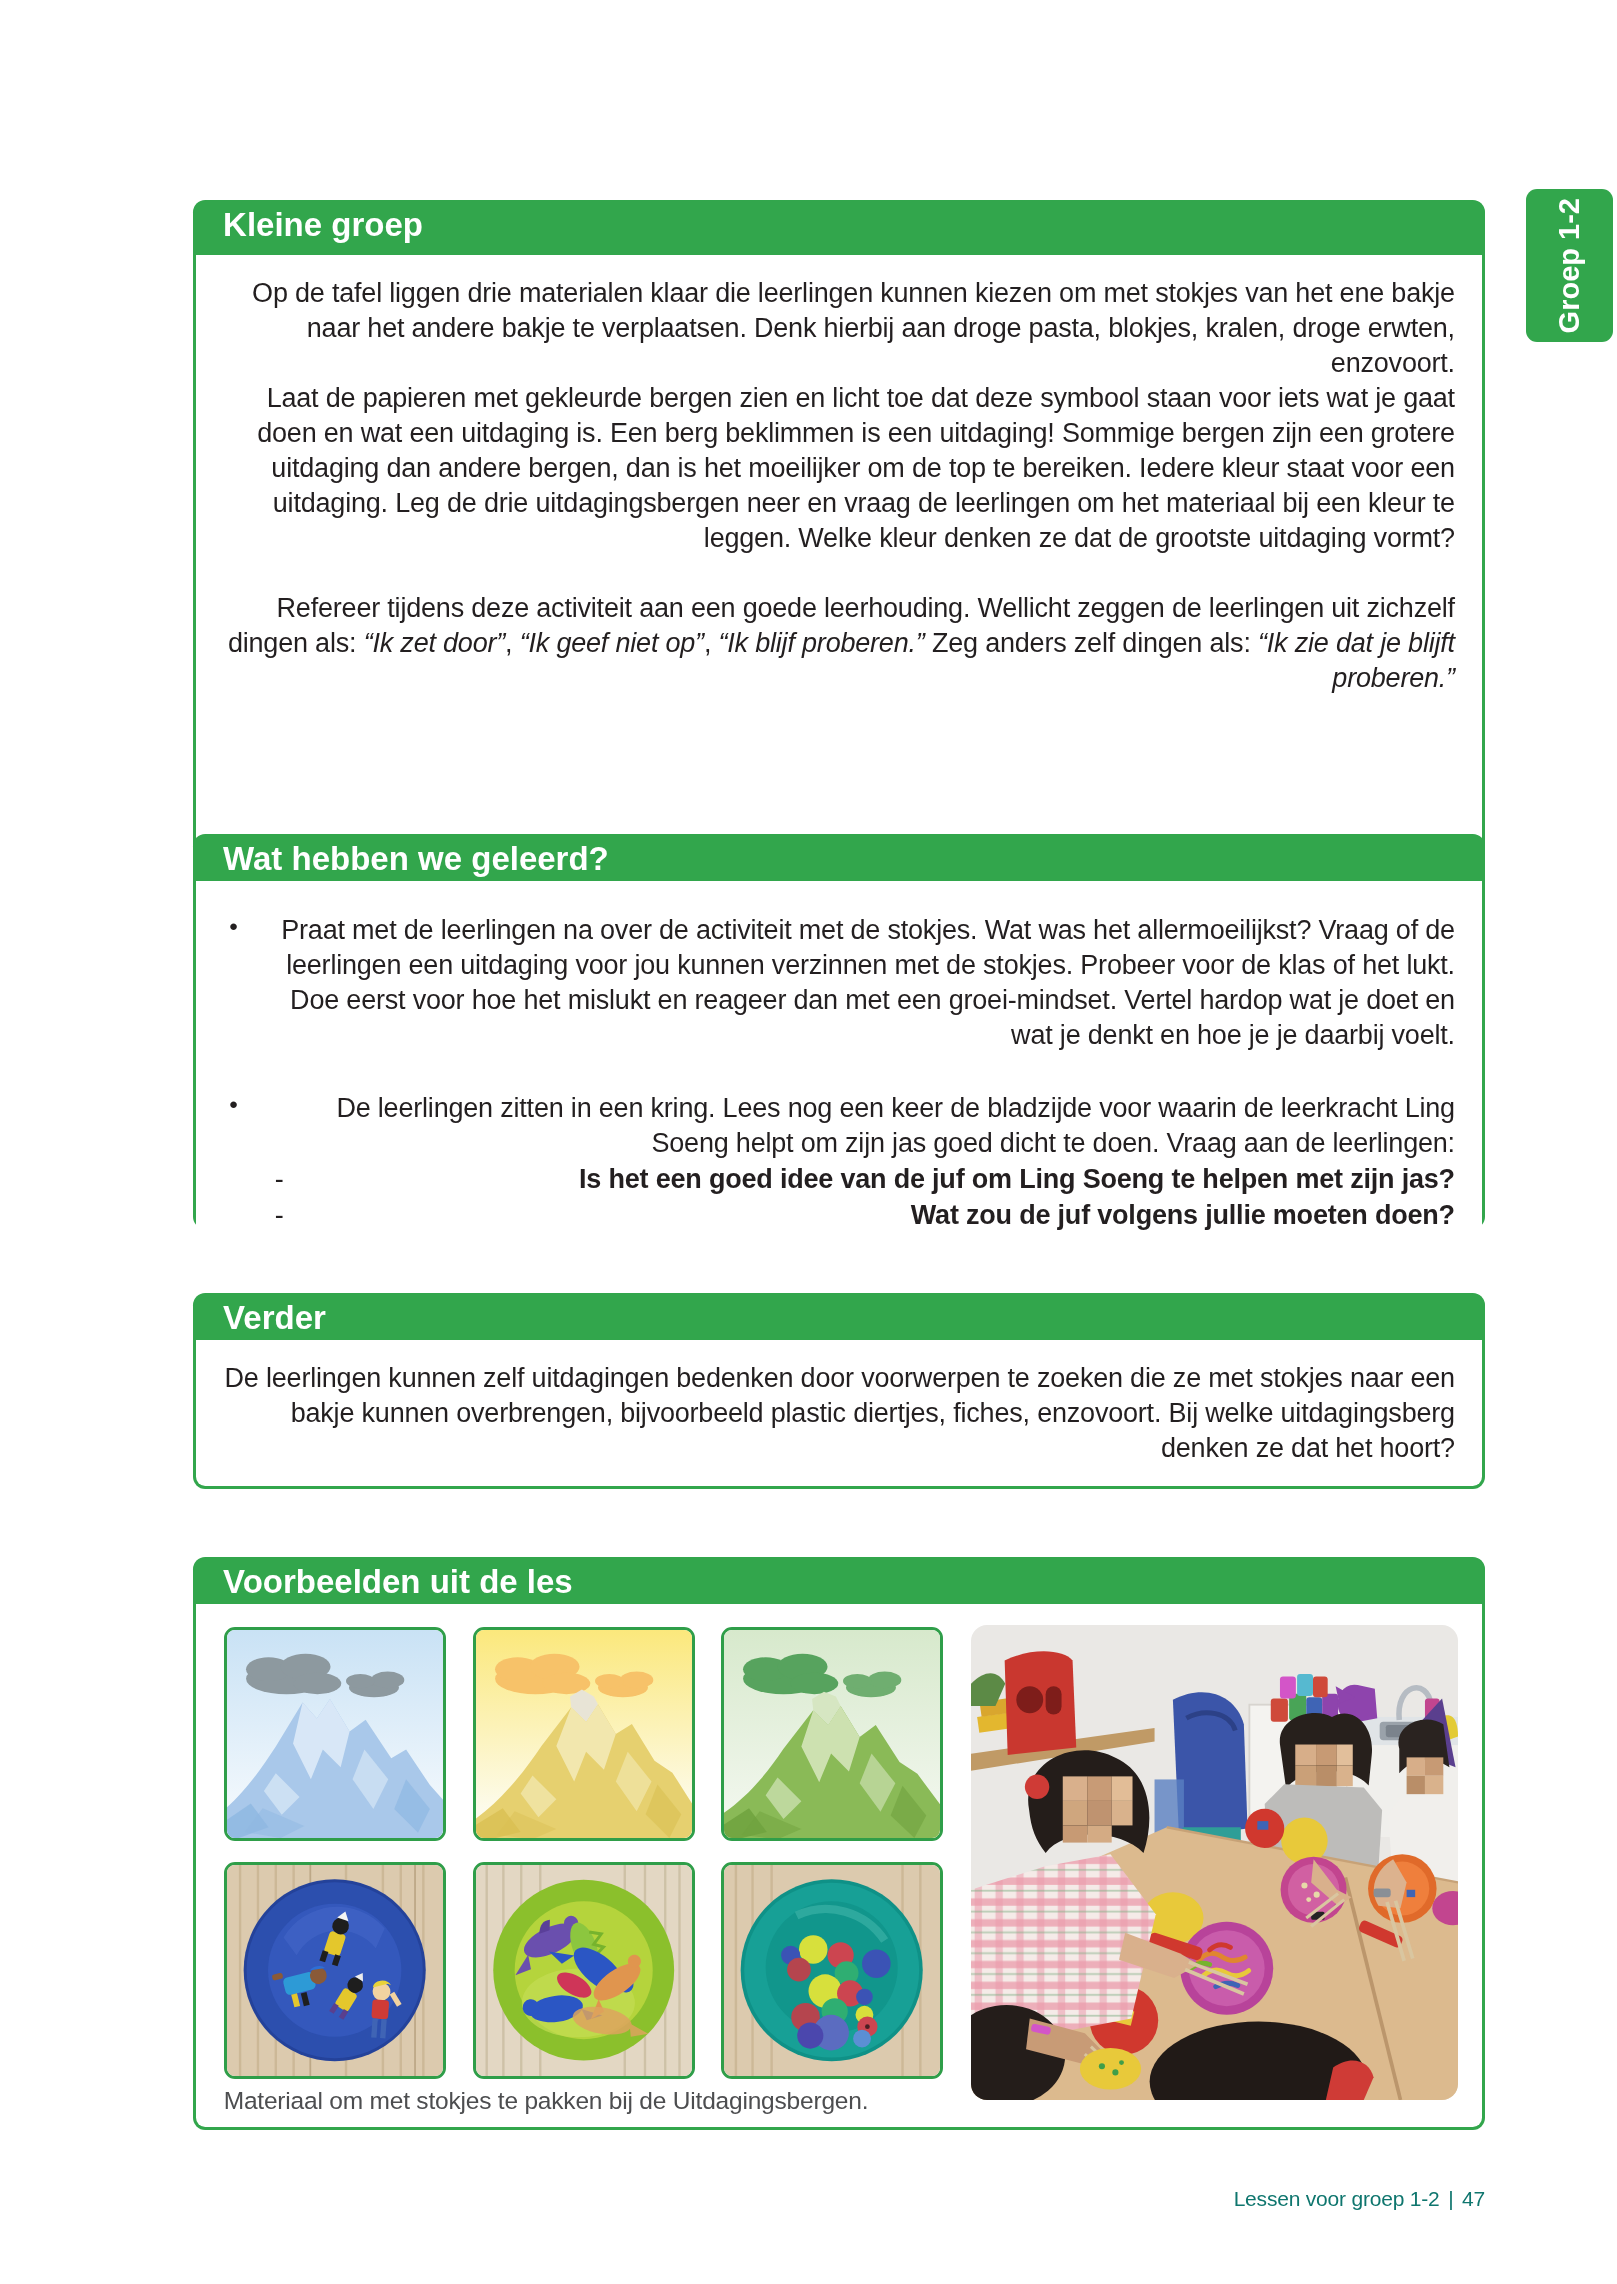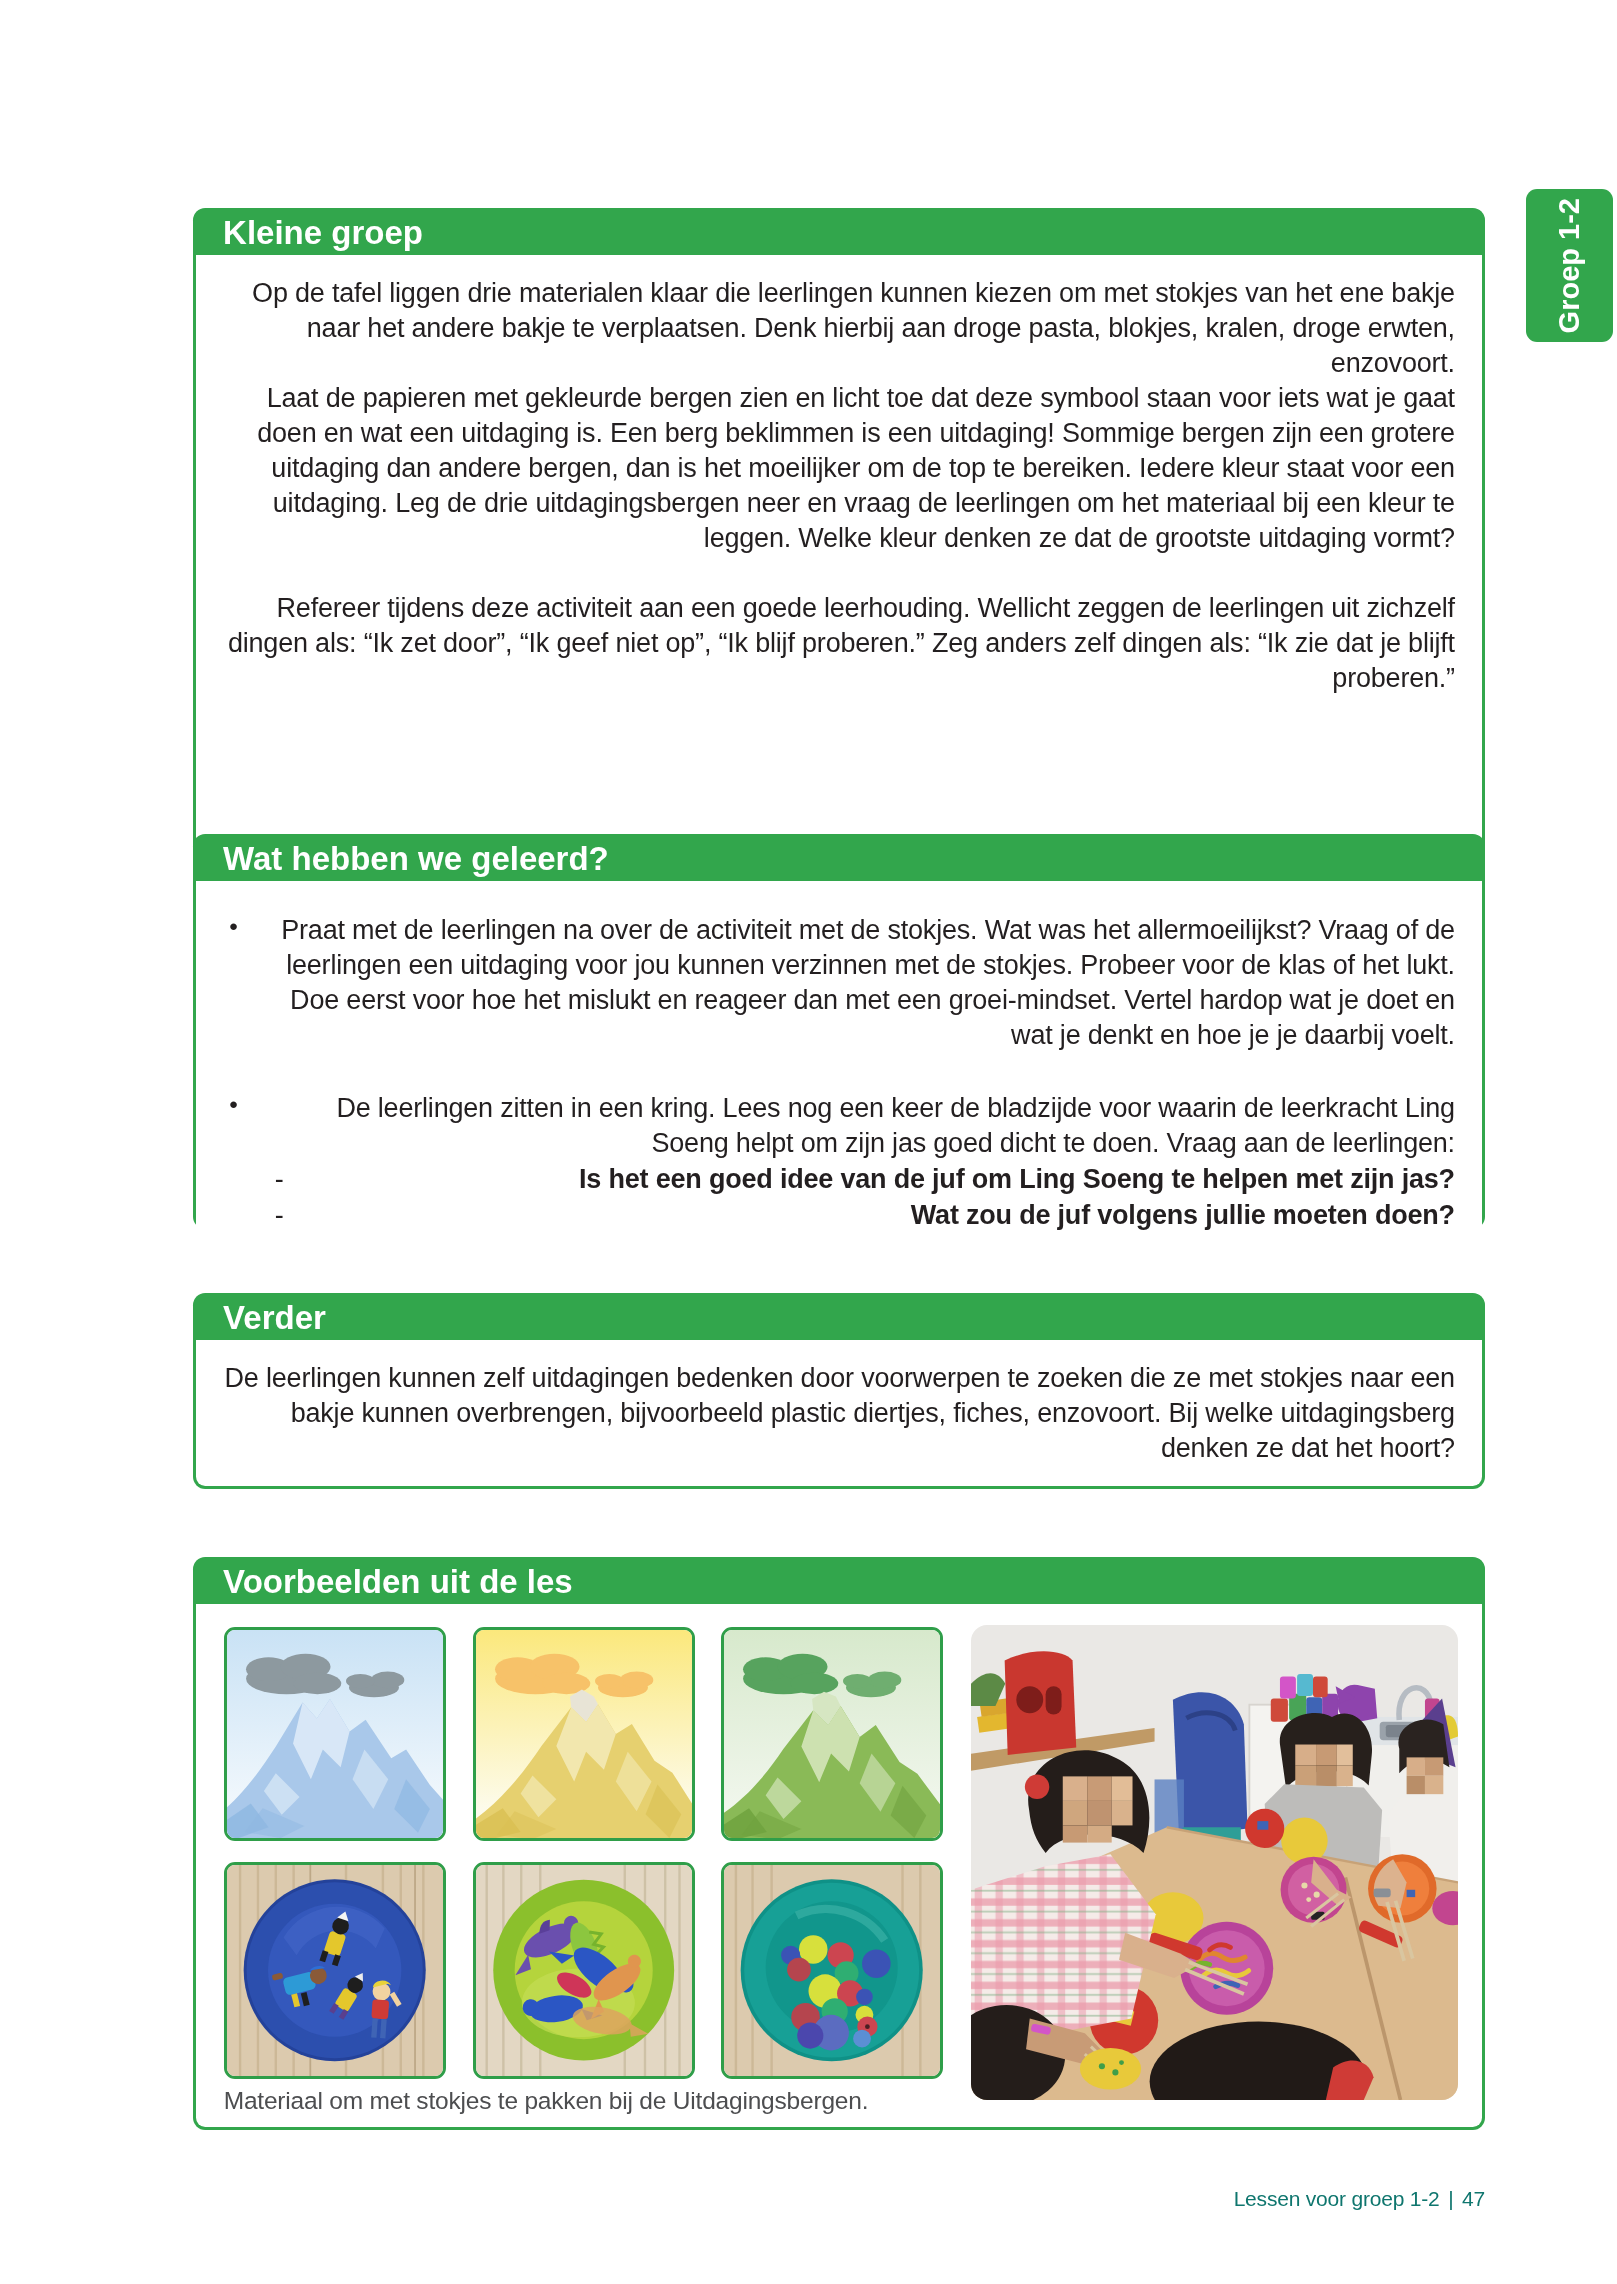--- a/index.html
+++ b/index.html
@@ -4,28 +4,28 @@
 <style>
   html,body{margin:0;padding:0;background:#ffffff;}
   .page{position:relative;width:1618px;height:2284px;background:#ffffff;overflow:hidden;
         font-family:"Liberation Sans",sans-serif;color:#231f20;}
 
   
   .box{position:absolute;left:193px;width:1292px;background:#32a64c;border-radius:12.2px;
        padding:3.1px;box-sizing:border-box;display:flex;flex-direction:column;}
   .hd{flex:0 0 44px;line-height:44px;padding:0 27px;color:#ffffff;font-size:33px;font-weight:700;}
   .bd{flex:1;background:#ffffff;border-radius:0 0 9.2px 9.2px;padding:21px 27px 18.4px 27px;box-sizing:border-box;text-align:right;}
-  .box1{top:208px;height:679px;}
+  .box1{top:200px;height:679px;gap:8px;}
   .box2{top:834px;height:395px;}
   .box3{top:1293px;height:196px;}
   .box4{top:1557px;height:573px;}
 
   p{margin:0;font-size:27px;line-height:35px;letter-spacing:-0.2px;}
   .mt{margin-top:35px;}
-  .it{}
+  .it{font-style:italic;}
 
   .bd2{padding-top:32px;}
   ul{list-style:none;margin:0;padding:0;}
   li{position:relative;padding-left:48px;}
   li + li{margin-top:38px;}
   li::before{content:"•";position:absolute;left:6.1px;top:0;font-size:24.5px;color:#231f20;}
   .q{font-size:27px;line-height:36px;font-weight:700;position:relative;padding-left:39px;letter-spacing:-0.2px;}
   .q::before{content:"-";position:absolute;left:3.7px;font-weight:400;}
 
   

